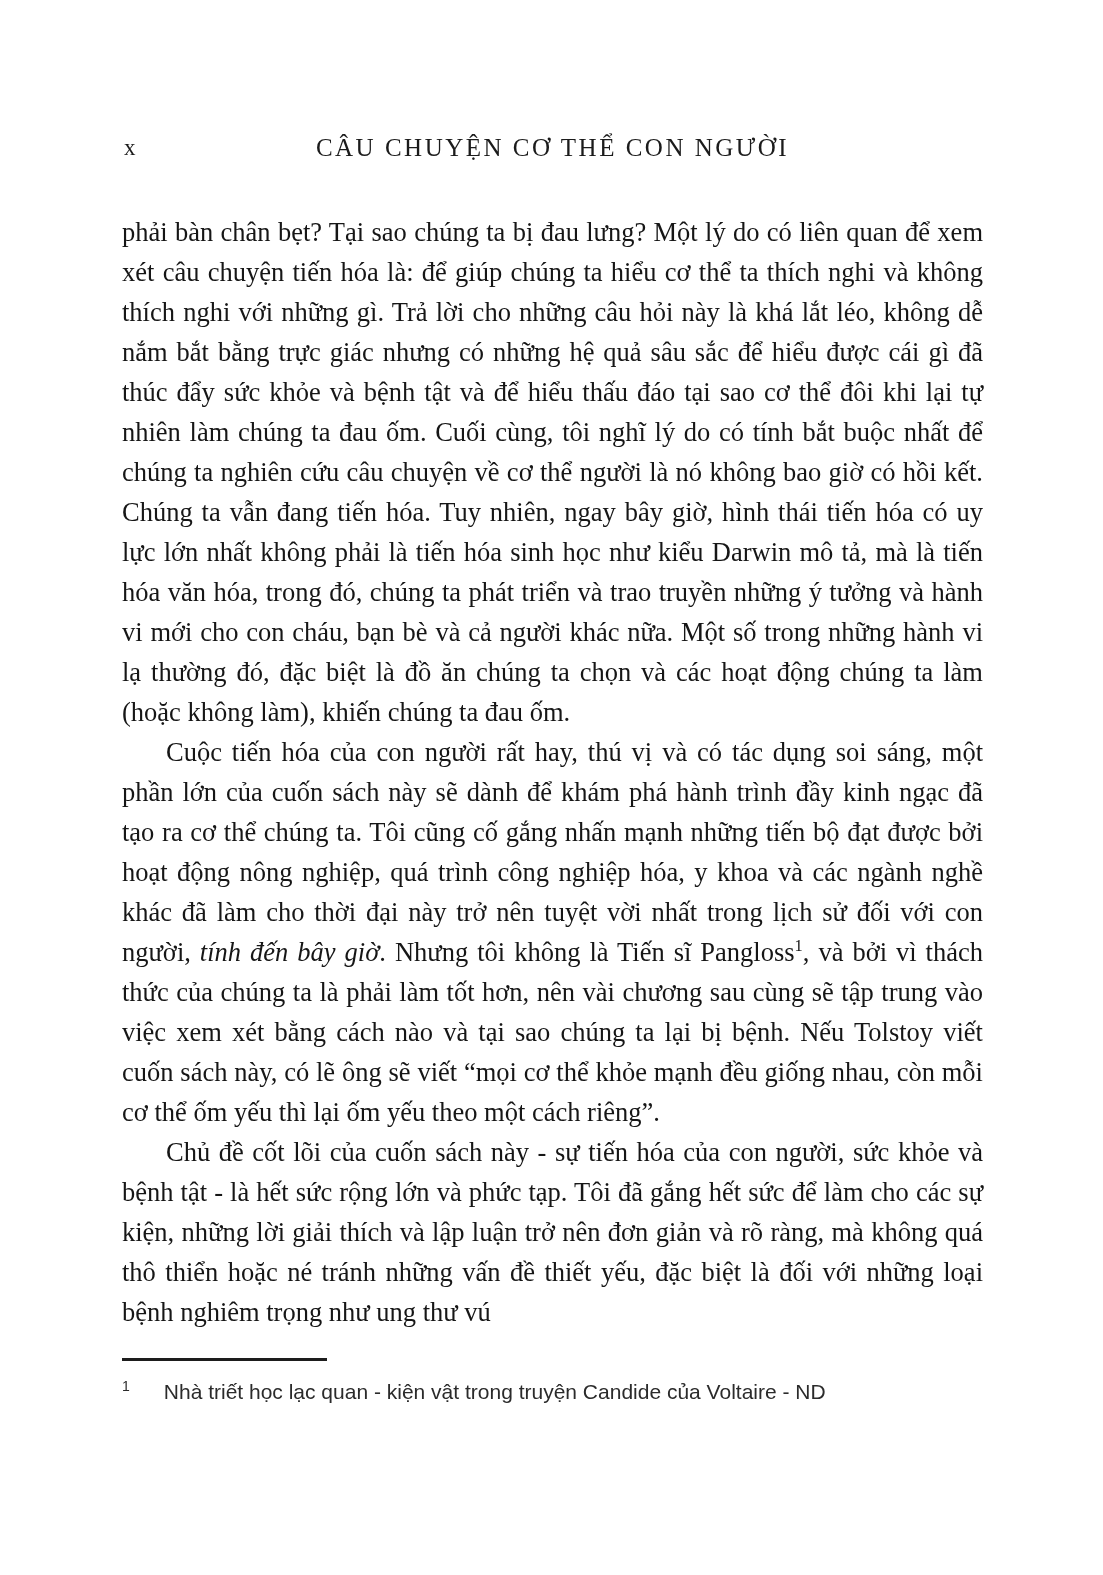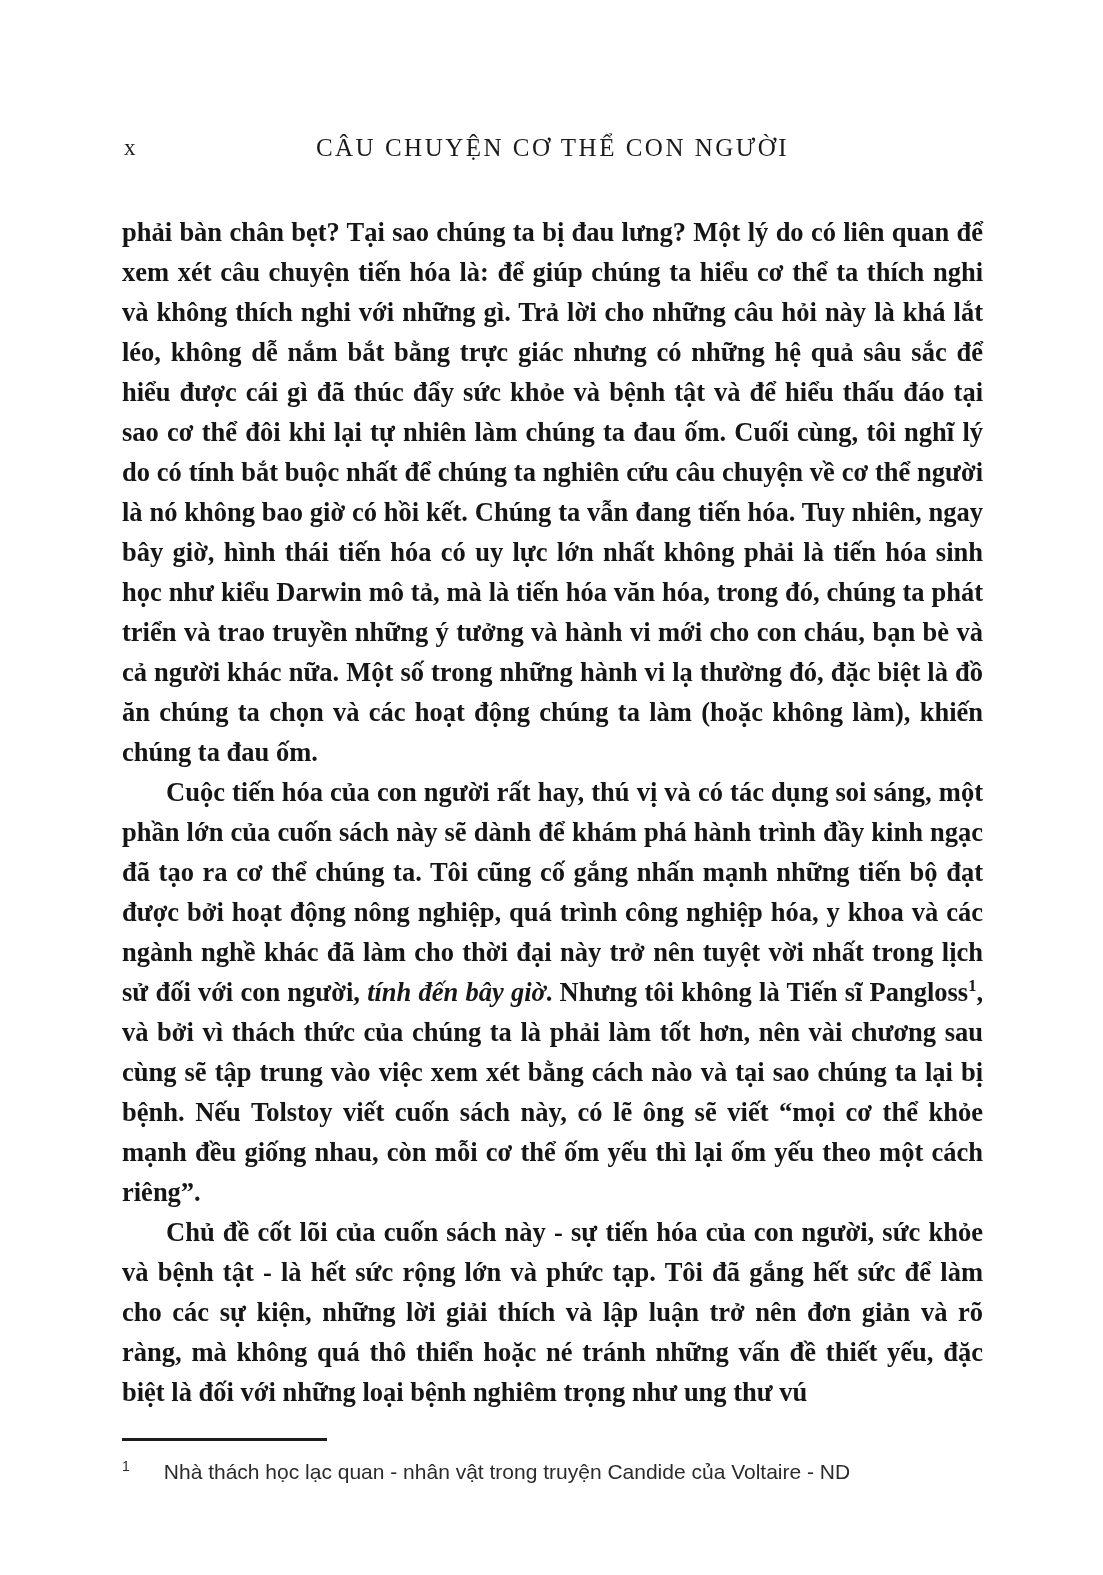--- a/index.html
+++ b/index.html
@@ -41,21 +41,20 @@
     color: #1b1b1b;
     white-space: nowrap;
     margin-top: 44px;
   }
   .body-text p.para {
     margin: 0;
     font-size: 26.5px;
     line-height: 40px;
     text-align: justify;
     color: #161616;
-    font-weight: bold;
   }
   .body-text p.para.indent {
     text-indent: 44px;
   }
   .body-text sup.fn-ref {
     font-size: 0.62em;
     line-height: 0;
     vertical-align: super;
   }
   .footnote-area {
@@ -92,17 +91,17 @@
 
   <main class="body-text" id="paragraphs">
       <p class="para"><span>phải bàn chân bẹt? Tại sao chúng ta bị đau lưng? Một lý do có liên quan để xem xét câu chuyện tiến hóa là: để giúp chúng ta hiểu cơ thể ta thích nghi và không thích nghi với những gì. Trả lời cho những câu hỏi này là khá lắt léo, không dễ nắm bắt bằng trực giác nhưng có những hệ quả sâu sắc để hiểu được cái gì đã thúc đẩy sức khỏe và bệnh tật và để hiểu thấu đáo tại sao cơ thể đôi khi lại tự nhiên làm chúng ta đau ốm. Cuối cùng, tôi nghĩ lý do có tính bắt buộc nhất để chúng ta nghiên cứu câu chuyện về cơ thể người là nó không bao giờ có hồi kết. Chúng ta vẫn đang tiến hóa. Tuy nhiên, ngay bây giờ, hình thái tiến hóa có uy lực lớn nhất không phải là tiến hóa sinh học như kiểu Darwin mô tả, mà là tiến hóa văn hóa, trong đó, chúng ta phát triển và trao truyền những ý tưởng và hành vi mới cho con cháu, bạn bè và cả người khác nữa. Một số trong những hành vi lạ thường đó, đặc biệt là đồ ăn chúng ta chọn và các hoạt động chúng ta làm (hoặc không làm), khiến chúng ta đau ốm.</span></p>
       <p class="para indent"><span>Cuộc tiến hóa của con người rất hay, thú vị và có tác dụng soi sáng, một phần lớn của cuốn sách này sẽ dành để khám phá hành trình đầy kinh ngạc đã tạo ra cơ thể chúng ta. Tôi cũng cố gắng nhấn mạnh những tiến bộ đạt được bởi hoạt động nông nghiệp, quá trình công nghiệp hóa, y khoa và các ngành nghề khác đã làm cho thời đại này trở nên tuyệt vời nhất trong lịch sử đối với con người, </span><em>tính đến bây giờ</em><span>. Nhưng tôi không là Tiến sĩ Pangloss</span><sup class="fn-ref">1</sup><span>, và bởi vì thách thức của chúng ta là phải làm tốt hơn, nên vài chương sau cùng sẽ tập trung vào việc xem xét bằng cách nào và tại sao chúng ta lại bị bệnh. Nếu Tolstoy viết cuốn sách này, có lẽ ông sẽ viết “mọi cơ thể khỏe mạnh đều giống nhau, còn mỗi cơ thể ốm yếu thì lại ốm yếu theo một cách riêng”.</span></p>
       <p class="para indent"><span>Chủ đề cốt lõi của cuốn sách này - sự tiến hóa của con người, sức khỏe và bệnh tật - là hết sức rộng lớn và phức tạp. Tôi đã gắng hết sức để làm cho các sự kiện, những lời giải thích và lập luận trở nên đơn giản và rõ ràng, mà không quá thô thiển hoặc né tránh những vấn đề thiết yếu, đặc biệt là đối với những loại bệnh nghiêm trọng như ung thư vú</span></p>
     </main>
 
   <footer class="footnote-area">
     <div class="footnote-rule"></div>
     <div class="footnote">
-      <sup class="fn-marker">1</sup><span>Nhà thách học lạc quan - nhân vật trong truyện Candide của Voltaire - ND</span>
+      <sup class="fn-marker">1</sup><span>Nhà triết học lạc quan - kiện vật trong truyện Candide của Voltaire - ND</span>
     </div>
   </footer>
 
 </div>
 
 </body></html>

